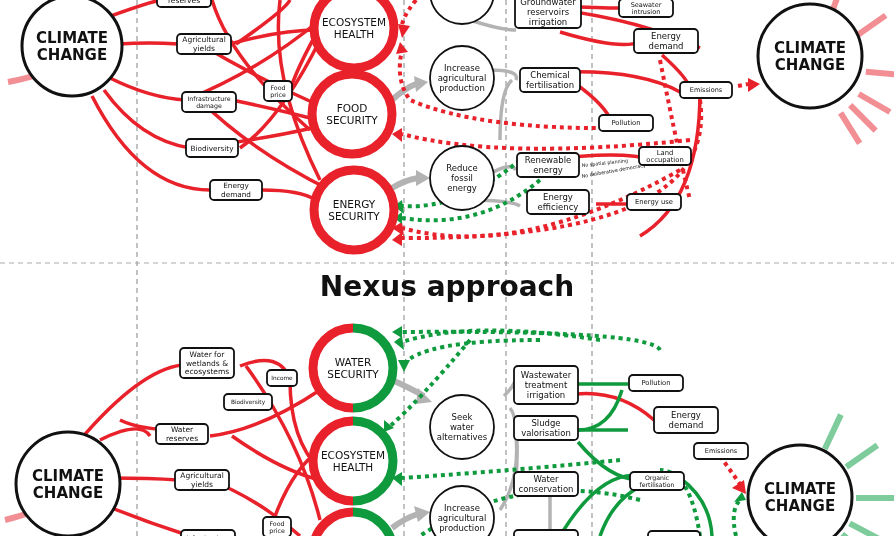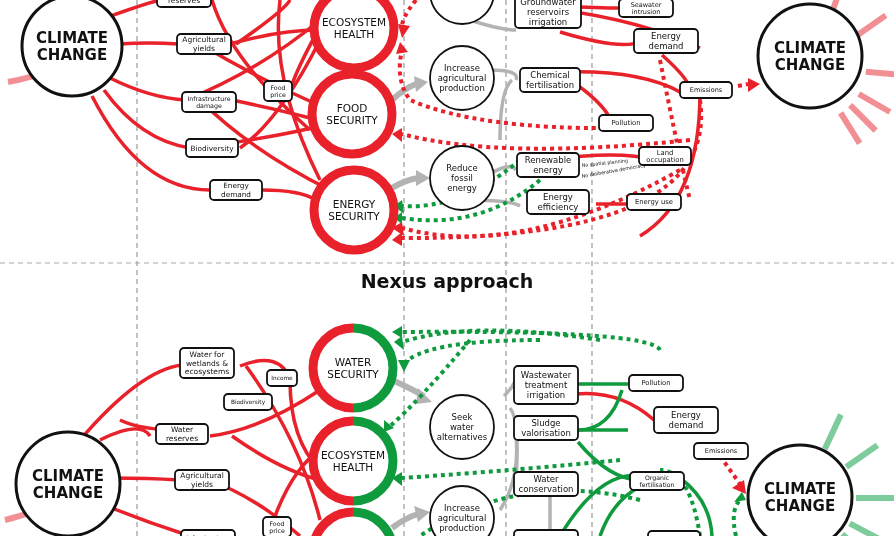--- a/index.html
+++ b/index.html
@@ -1,18 +1,18 @@
 <!DOCTYPE html>
 <html><head>
 <meta charset="utf-8">
 <style>
   html, body { margin:0; padding:0; background:#ffffff; }
   body { width:894px; height:536px; overflow:hidden; position:relative; font-family:"DejaVu Sans", sans-serif; }
   #canvas { position:absolute; left:0; top:0; width:894px; height:536px; }
-  .title { position:absolute; left:0; width:894px; top:270px; text-align:center; font-family:"DejaVu Sans", sans-serif; font-weight:bold; font-size:19px; color:#111; }
+  .title { position:absolute; left:0; width:894px; top:270px; text-align:center; font-family:"DejaVu Sans", sans-serif; font-weight:bold; font-size:28px; color:#111; }
   svg text { font-family:"DejaVu Sans", sans-serif; fill:#111; }
 </style>
 </head>
 <body>
 
 <svg id="canvas" width="894" height="536" viewBox="0 0 894 536" xmlns="http://www.w3.org/2000/svg">
   <g id="guides">
       <line x1="137" y1="0" x2="137" y2="536" stroke="#999" stroke-width="1.2" stroke-dasharray="5,4"></line>
       <line x1="404" y1="0" x2="404" y2="536" stroke="#999" stroke-width="1.2" stroke-dasharray="5,4"></line>
       <line x1="506" y1="0" x2="506" y2="536" stroke="#999" stroke-width="1.2" stroke-dasharray="5,4"></line>

